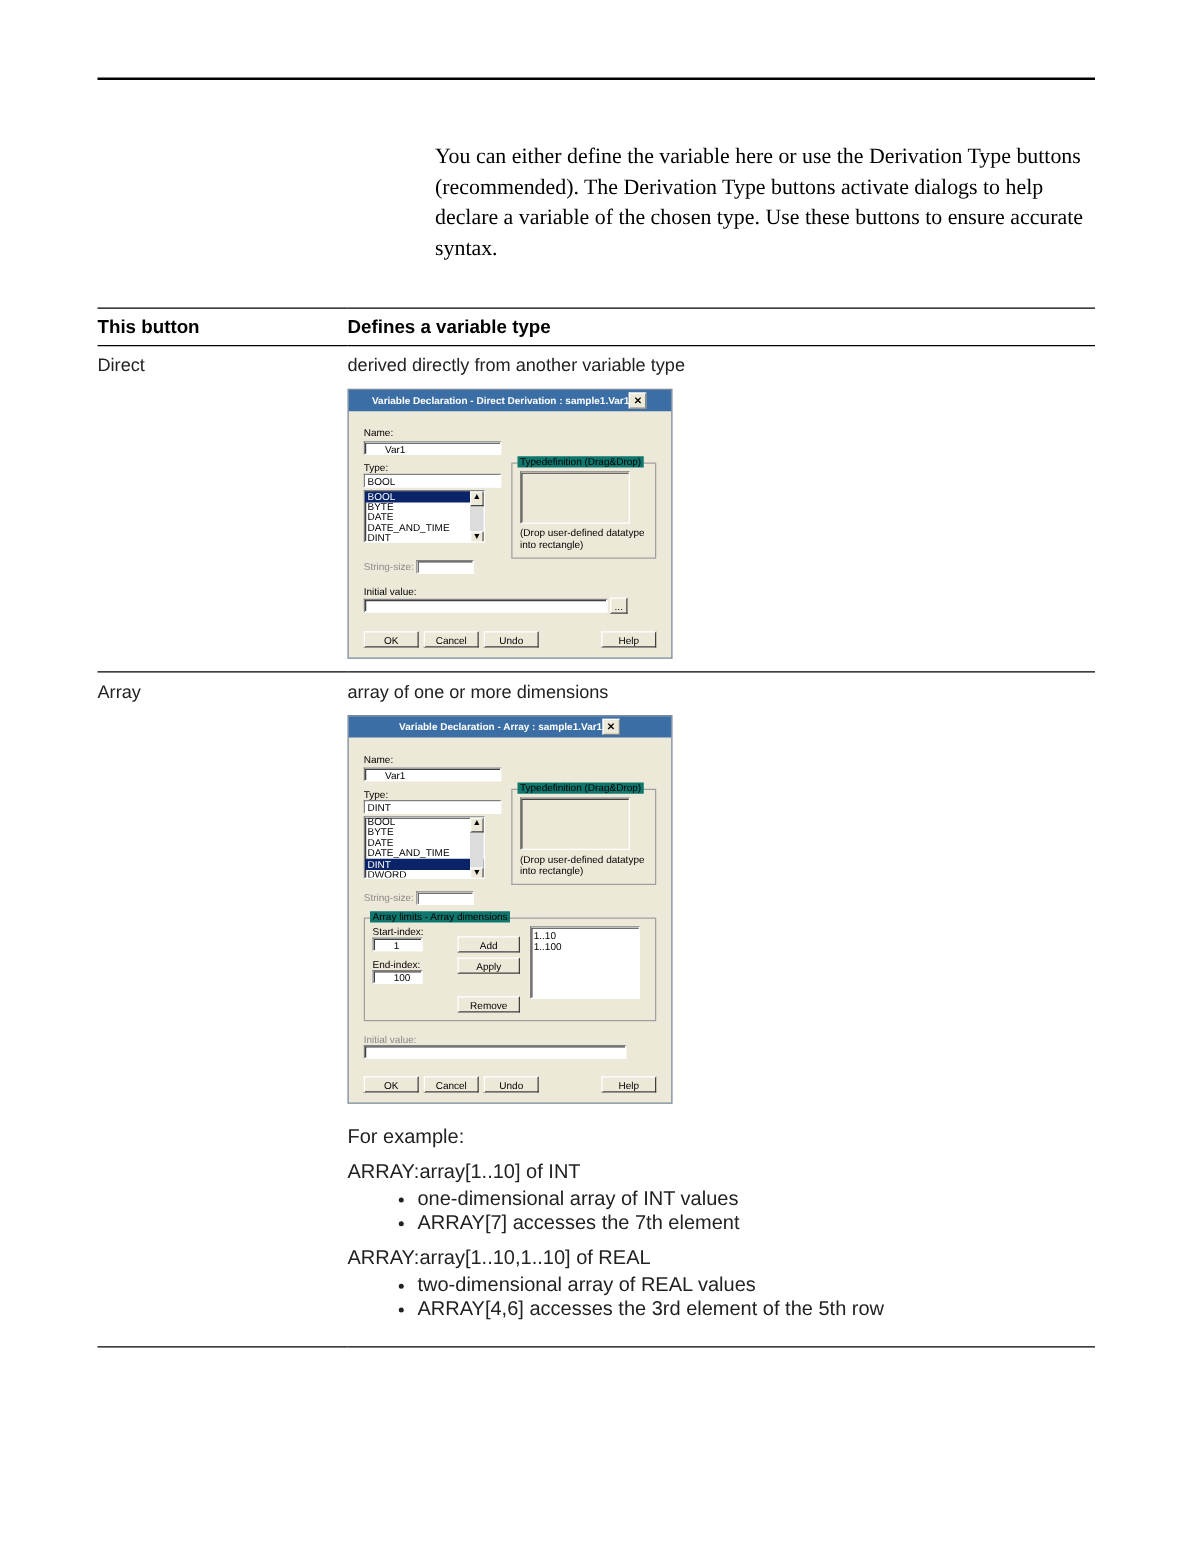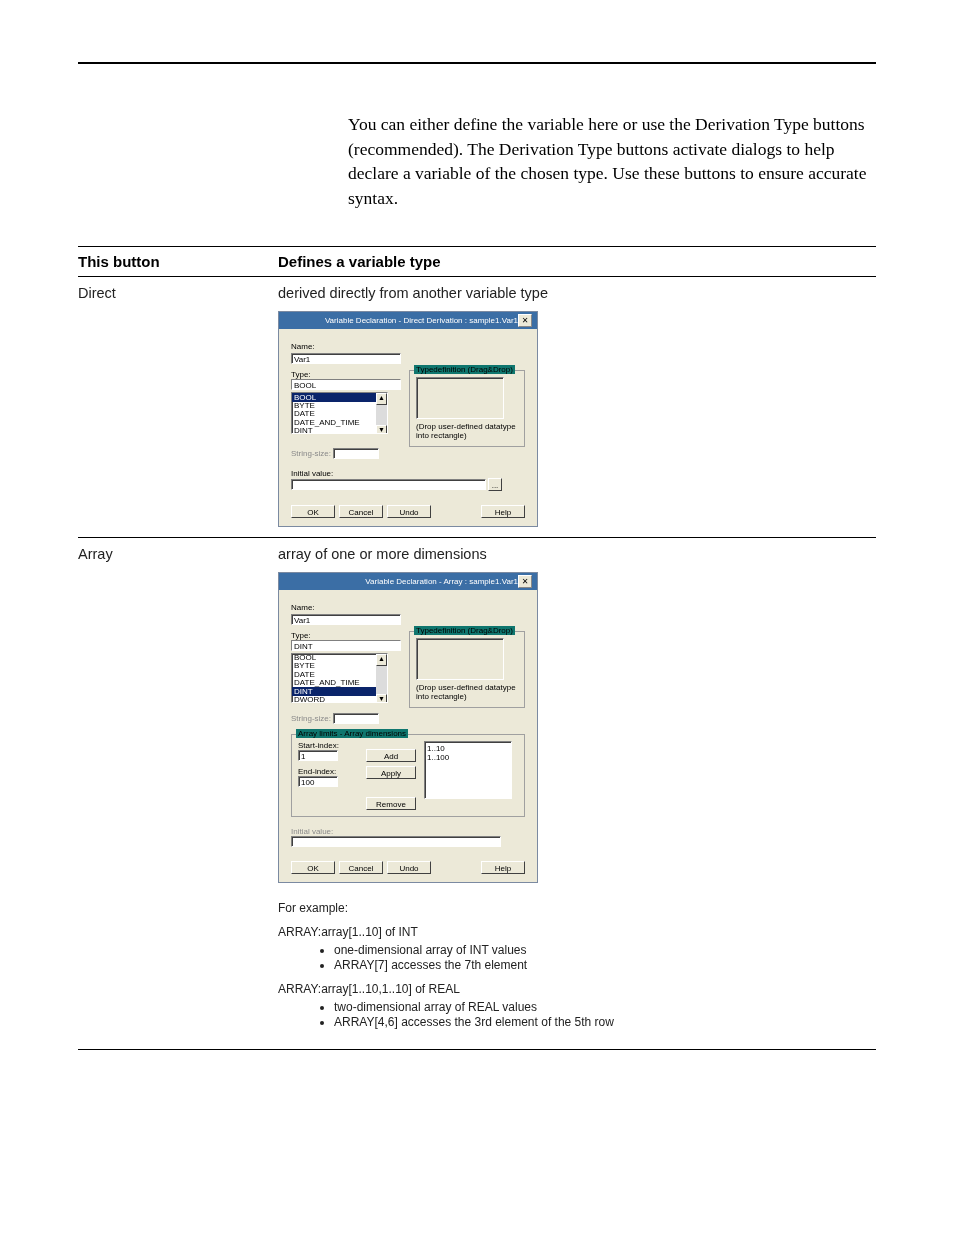--- a/index.html
+++ b/index.html
@@ -68,24 +68,24 @@
     background: #ece9d8;
     font-family: "MS Sans Serif", Tahoma, sans-serif;
     font-size: 8px;
     color: #000;
   }
   .dialog .titlebar {
     background: linear-gradient(#3b6ea5, #0a246a);
     background: #3b6ea5;
     color: #fff;
     display: flex;
-    justify-content: flex-end;
+    justify-content: center;
     align-items: center;
     padding: 2px 5px 2px 4px;
-    font-weight: normal;
+    font-weight: bold;
     font-size: 8px;
   }
   .dialog .titlebar .xbtn {
     background: #ece9d8;
     color: #000;
     width: 12px;
     height: 11px;
     line-height: 11px;
     text-align: center;
     border: 1px solid #fff;
@@ -103,21 +103,21 @@
   .inp {
     background: #fff;
     border: 1px solid #7a7a7a;
     border-top-color:#808080;
     border-left-color:#808080;
     border-right-color:#fff;
     border-bottom-color:#fff;
     box-shadow: inset 1px 1px 0 #404040;
     height: 11px;
     line-height: 11px;
-    padding: 0 2px;
+    padding: 0 16px;
     font-size: 8px;
     box-sizing: border-box;
     display: inline-block;
     vertical-align: middle;
   }
   .inp.full { width: 110px; }
   .inp.wide { width: 210px; }
   .inp.short { width: 40px; }
   .selectbox {
     background: #fff;
@@ -226,21 +226,21 @@
     border-right-color:#fff;
     border-bottom-color:#fff;
     box-shadow: inset 1px 1px 0 #404040;
     width: 88px;
     height: 58px;
     font-size: 8px;
     padding: 2px;
     box-sizing:border-box;
   }
   .example-block {
-    font-size: 12px;
+    font-size: 16px;
     font-family: Arial, Helvetica, sans-serif;
     margin-top: 18px;
   }
   .example-block ul {
     margin: 4px 0 10px 0;
     padding-left: 56px;
   }
   .example-block ul li { margin: 1px 0; }
 </style>
 </head>

